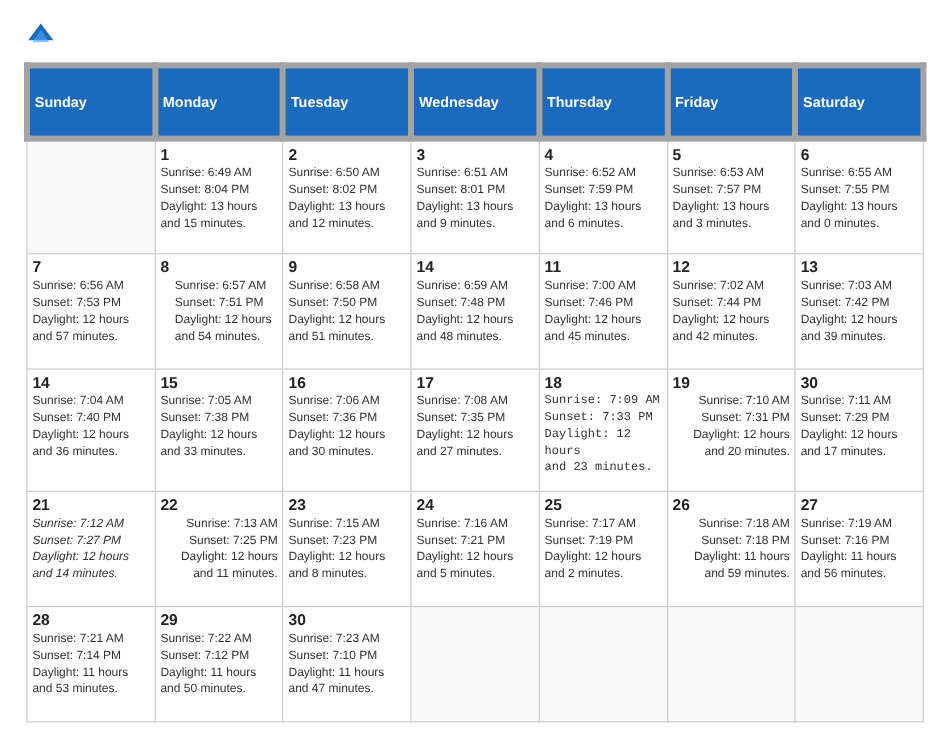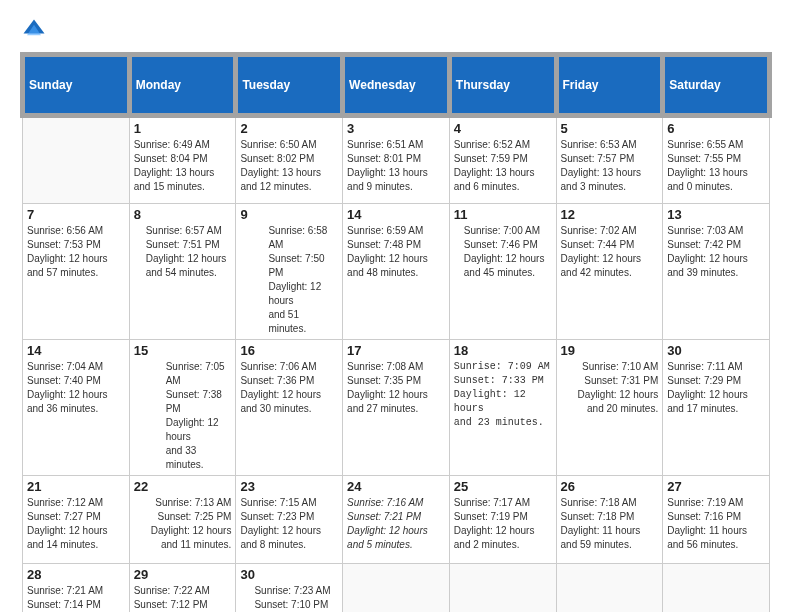--- a/index.html
+++ b/index.html
@@ -179,35 +179,35 @@
           </td>
           <td>
             <span class="day-num">8</span>
             <div class="day-info" style="white-space: pre-line; margin-left: 12px;">Sunrise: 6:57 AM
 Sunset: 7:51 PM
 Daylight: 12 hours
 and 54 minutes.</div>
           </td>
           <td>
             <span class="day-num">9</span>
-            <div class="day-info" style="white-space: pre-line; margin-left: 28px;">Sunrise: 6:58 AM
+            <div class="day-info" style="white-space: pre-line;">Sunrise: 6:58 AM
 Sunset: 7:50 PM
 Daylight: 12 hours
 and 51 minutes.</div>
           </td>
           <td>
             <span class="day-num">14</span>
             <div class="day-info" style="white-space: pre-line;">Sunrise: 6:59 AM
 Sunset: 7:48 PM
 Daylight: 12 hours
 and 48 minutes.</div>
           </td>
           <td>
             <span class="day-num">11</span>
-            <div class="day-info" style="white-space: pre-line; margin-left: 10px;">Sunrise: 7:00 AM
+            <div class="day-info" style="white-space: pre-line;">Sunrise: 7:00 AM
 Sunset: 7:46 PM
 Daylight: 12 hours
 and 45 minutes.</div>
           </td>
           <td>
             <span class="day-num">12</span>
             <div class="day-info" style="white-space: pre-line;">Sunrise: 7:02 AM
 Sunset: 7:44 PM
 Daylight: 12 hours
 and 42 minutes.</div>
@@ -223,21 +223,21 @@
         <tr>
           <td>
             <span class="day-num">14</span>
             <div class="day-info" style="white-space: pre-line;">Sunrise: 7:04 AM
 Sunset: 7:40 PM
 Daylight: 12 hours
 and 36 minutes.</div>
           </td>
           <td>
             <span class="day-num">15</span>
-            <div class="day-info" style="white-space: pre-line; margin-left: 32px;">Sunrise: 7:05 AM
+            <div class="day-info" style="white-space: pre-line;">Sunrise: 7:05 AM
 Sunset: 7:38 PM
 Daylight: 12 hours
 and 33 minutes.</div>
           </td>
           <td>
             <span class="day-num">16</span>
             <div class="day-info" style="white-space: pre-line;">Sunrise: 7:06 AM
 Sunset: 7:36 PM
 Daylight: 12 hours
 and 30 minutes.</div>
@@ -267,56 +267,56 @@
             <span class="day-num">30</span>
             <div class="day-info" style="white-space: pre-line;">Sunrise: 7:11 AM
 Sunset: 7:29 PM
 Daylight: 12 hours
 and 17 minutes.</div>
           </td>
         </tr>
         <tr>
           <td>
             <span class="day-num">21</span>
-            <div class="day-info" style="white-space: pre-line;">Sunrise: 7:12 AM
+            <div class="day-info" style="white-space: pre-line; font-style: italic;">Sunrise: 7:12 AM
 Sunset: 7:27 PM
 Daylight: 12 hours
 and 14 minutes.</div>
           </td>
           <td>
             <span class="day-num">22</span>
             <div class="day-info" style="white-space: pre-line; text-align: right;">Sunrise: 7:13 AM
 Sunset: 7:25 PM
 Daylight: 12 hours
 and 11 minutes.</div>
           </td>
           <td>
             <span class="day-num">23</span>
             <div class="day-info" style="white-space: pre-line;">Sunrise: 7:15 AM
 Sunset: 7:23 PM
 Daylight: 12 hours
 and 8 minutes.</div>
           </td>
           <td>
             <span class="day-num">24</span>
-            <div class="day-info" style="white-space: pre-line; font-style: italic;">Sunrise: 7:16 AM
+            <div class="day-info" style="white-space: pre-line;">Sunrise: 7:16 AM
 Sunset: 7:21 PM
 Daylight: 12 hours
 and 5 minutes.</div>
           </td>
           <td>
             <span class="day-num">25</span>
             <div class="day-info" style="white-space: pre-line;">Sunrise: 7:17 AM
 Sunset: 7:19 PM
 Daylight: 12 hours
 and 2 minutes.</div>
           </td>
           <td>
             <span class="day-num">26</span>
-            <div class="day-info" style="white-space: pre-line;">Sunrise: 7:18 AM
+            <div class="day-info" style="white-space: pre-line; text-align: right;">Sunrise: 7:18 AM
 Sunset: 7:18 PM
 Daylight: 11 hours
 and 59 minutes.</div>
           </td>
           <td>
             <span class="day-num">27</span>
             <div class="day-info" style="white-space: pre-line;">Sunrise: 7:19 AM
 Sunset: 7:16 PM
 Daylight: 11 hours
 and 56 minutes.</div>
@@ -332,21 +332,21 @@
           </td>
           <td>
             <span class="day-num">29</span>
             <div class="day-info" style="white-space: pre-line;">Sunrise: 7:22 AM
 Sunset: 7:12 PM
 Daylight: 11 hours
 and 50 minutes.</div>
           </td>
           <td>
             <span class="day-num">30</span>
-            <div class="day-info" style="white-space: pre-line; margin-left: 14px;">Sunrise: 7:23 AM
+            <div class="day-info" style="white-space: pre-line;">Sunrise: 7:23 AM
 Sunset: 7:10 PM
 Daylight: 11 hours
 and 47 minutes.</div>
           </td>
           <td class="empty"></td>
           <td class="empty"></td>
           <td class="empty"></td>
           <td class="empty"></td>
         </tr>
       </tbody>

